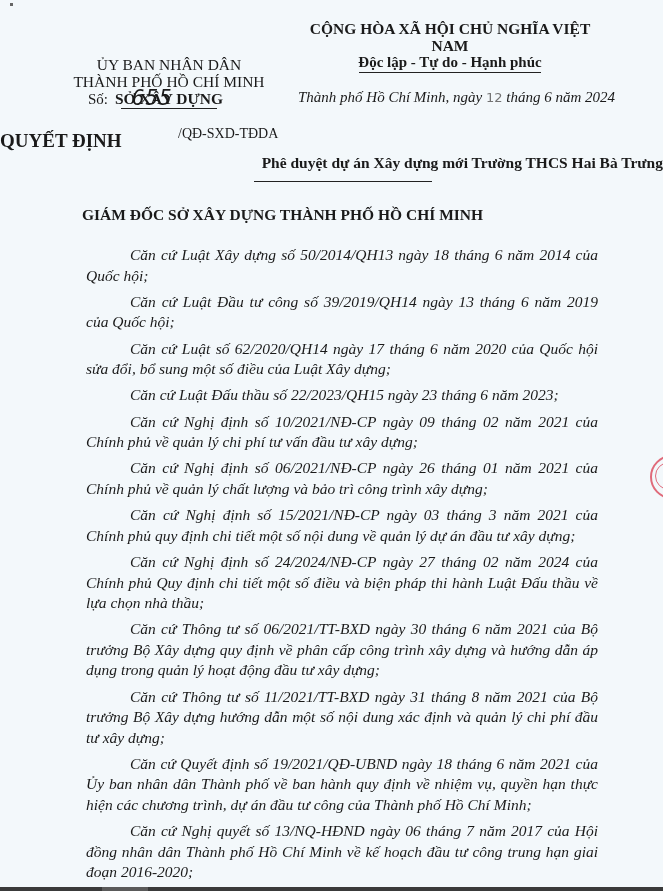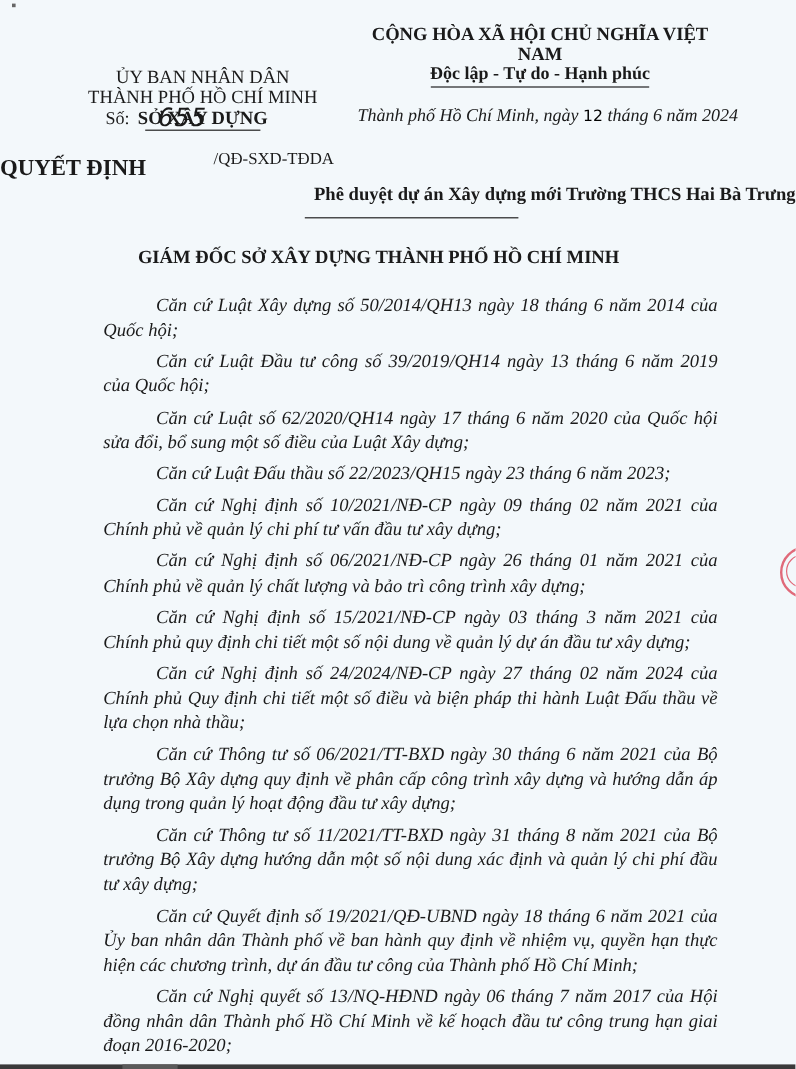--- a/index.html
+++ b/index.html
@@ -19,26 +19,26 @@
 
   .header-right { position:absolute; left:290px; top:20px; width:320px; text-align:center; font-size:15.5px; line-height:17px; font-weight:bold; }
   .header-right .motto { font-size:15px;text-align:center; }
   .underline-long { width:182px; height:1px; background:#222; margin:1px auto 0; }
 
   .number-row { position:absolute; left:88px; top:86px; width:520px; height:24px; font-size:15px; }
   .so-label { position:absolute; left:0; top:5px; }
   .so-number { position:absolute; left:44px; top:0; font-family:"DejaVu Sans Mono","Liberation Mono",monospace; font-size:21px; letter-spacing:1px;font-style:italic; }
   .so-suffix { position:absolute; left:90px; top:5px; font-size:14px;margin-top:35px; }
   .place-date { position:absolute; left:210px; top:3px; font-style:italic; font-size:15px; white-space:nowrap; }
-  .day-hand { font-family:"DejaVu Sans",sans-serif; font-style:normal; font-size:13px; color:#000000; }
+  .day-hand { font-family:"DejaVu Sans",sans-serif; font-style:normal; font-size:13px; color:#737373; }
 
   .title { position:absolute; left:0; top:130px; width:663px; text-align:left; font-weight:bold; font-size:19px; }
   .subtitle { position:absolute; left:0; top:154px; width:663px; text-align:right; font-weight:bold; font-size:15.5px; }
   .divider { position:absolute; left:254px; top:181px; width:178px; height:1px; background:#222; }
-  .issuer { position:absolute; left:0; top:206px; width:565px; text-align:center; font-weight:bold; font-size:15.5px;margin-left:33px; }
+  .issuer { position:absolute; left:0; top:206px; width:565px; text-align:center; font-weight:bold; font-size:15.5px; }
 
   .body { position:absolute; left:86px; top:245px; width:512px; font-style:italic; font-size:15.5px; line-height:20.5px; text-align:justify; }
   .para { text-indent:44px; margin:0 0 5.8px 0; }
 
   .stamp { position:absolute; left:650px; top:455px; width:40px; height:40px; border:2px solid #e06a7a; border-radius:50%; }
   .stamp-inner { position:absolute; left:655px; top:462px; width:26px; height:26px; border:1px solid #e06a7a; border-radius:50%; }
   .scan-mark { position:absolute; left:10px; top:3px; width:3px; height:3px; background:#666; }
 </style>
 </head>
 <body>

